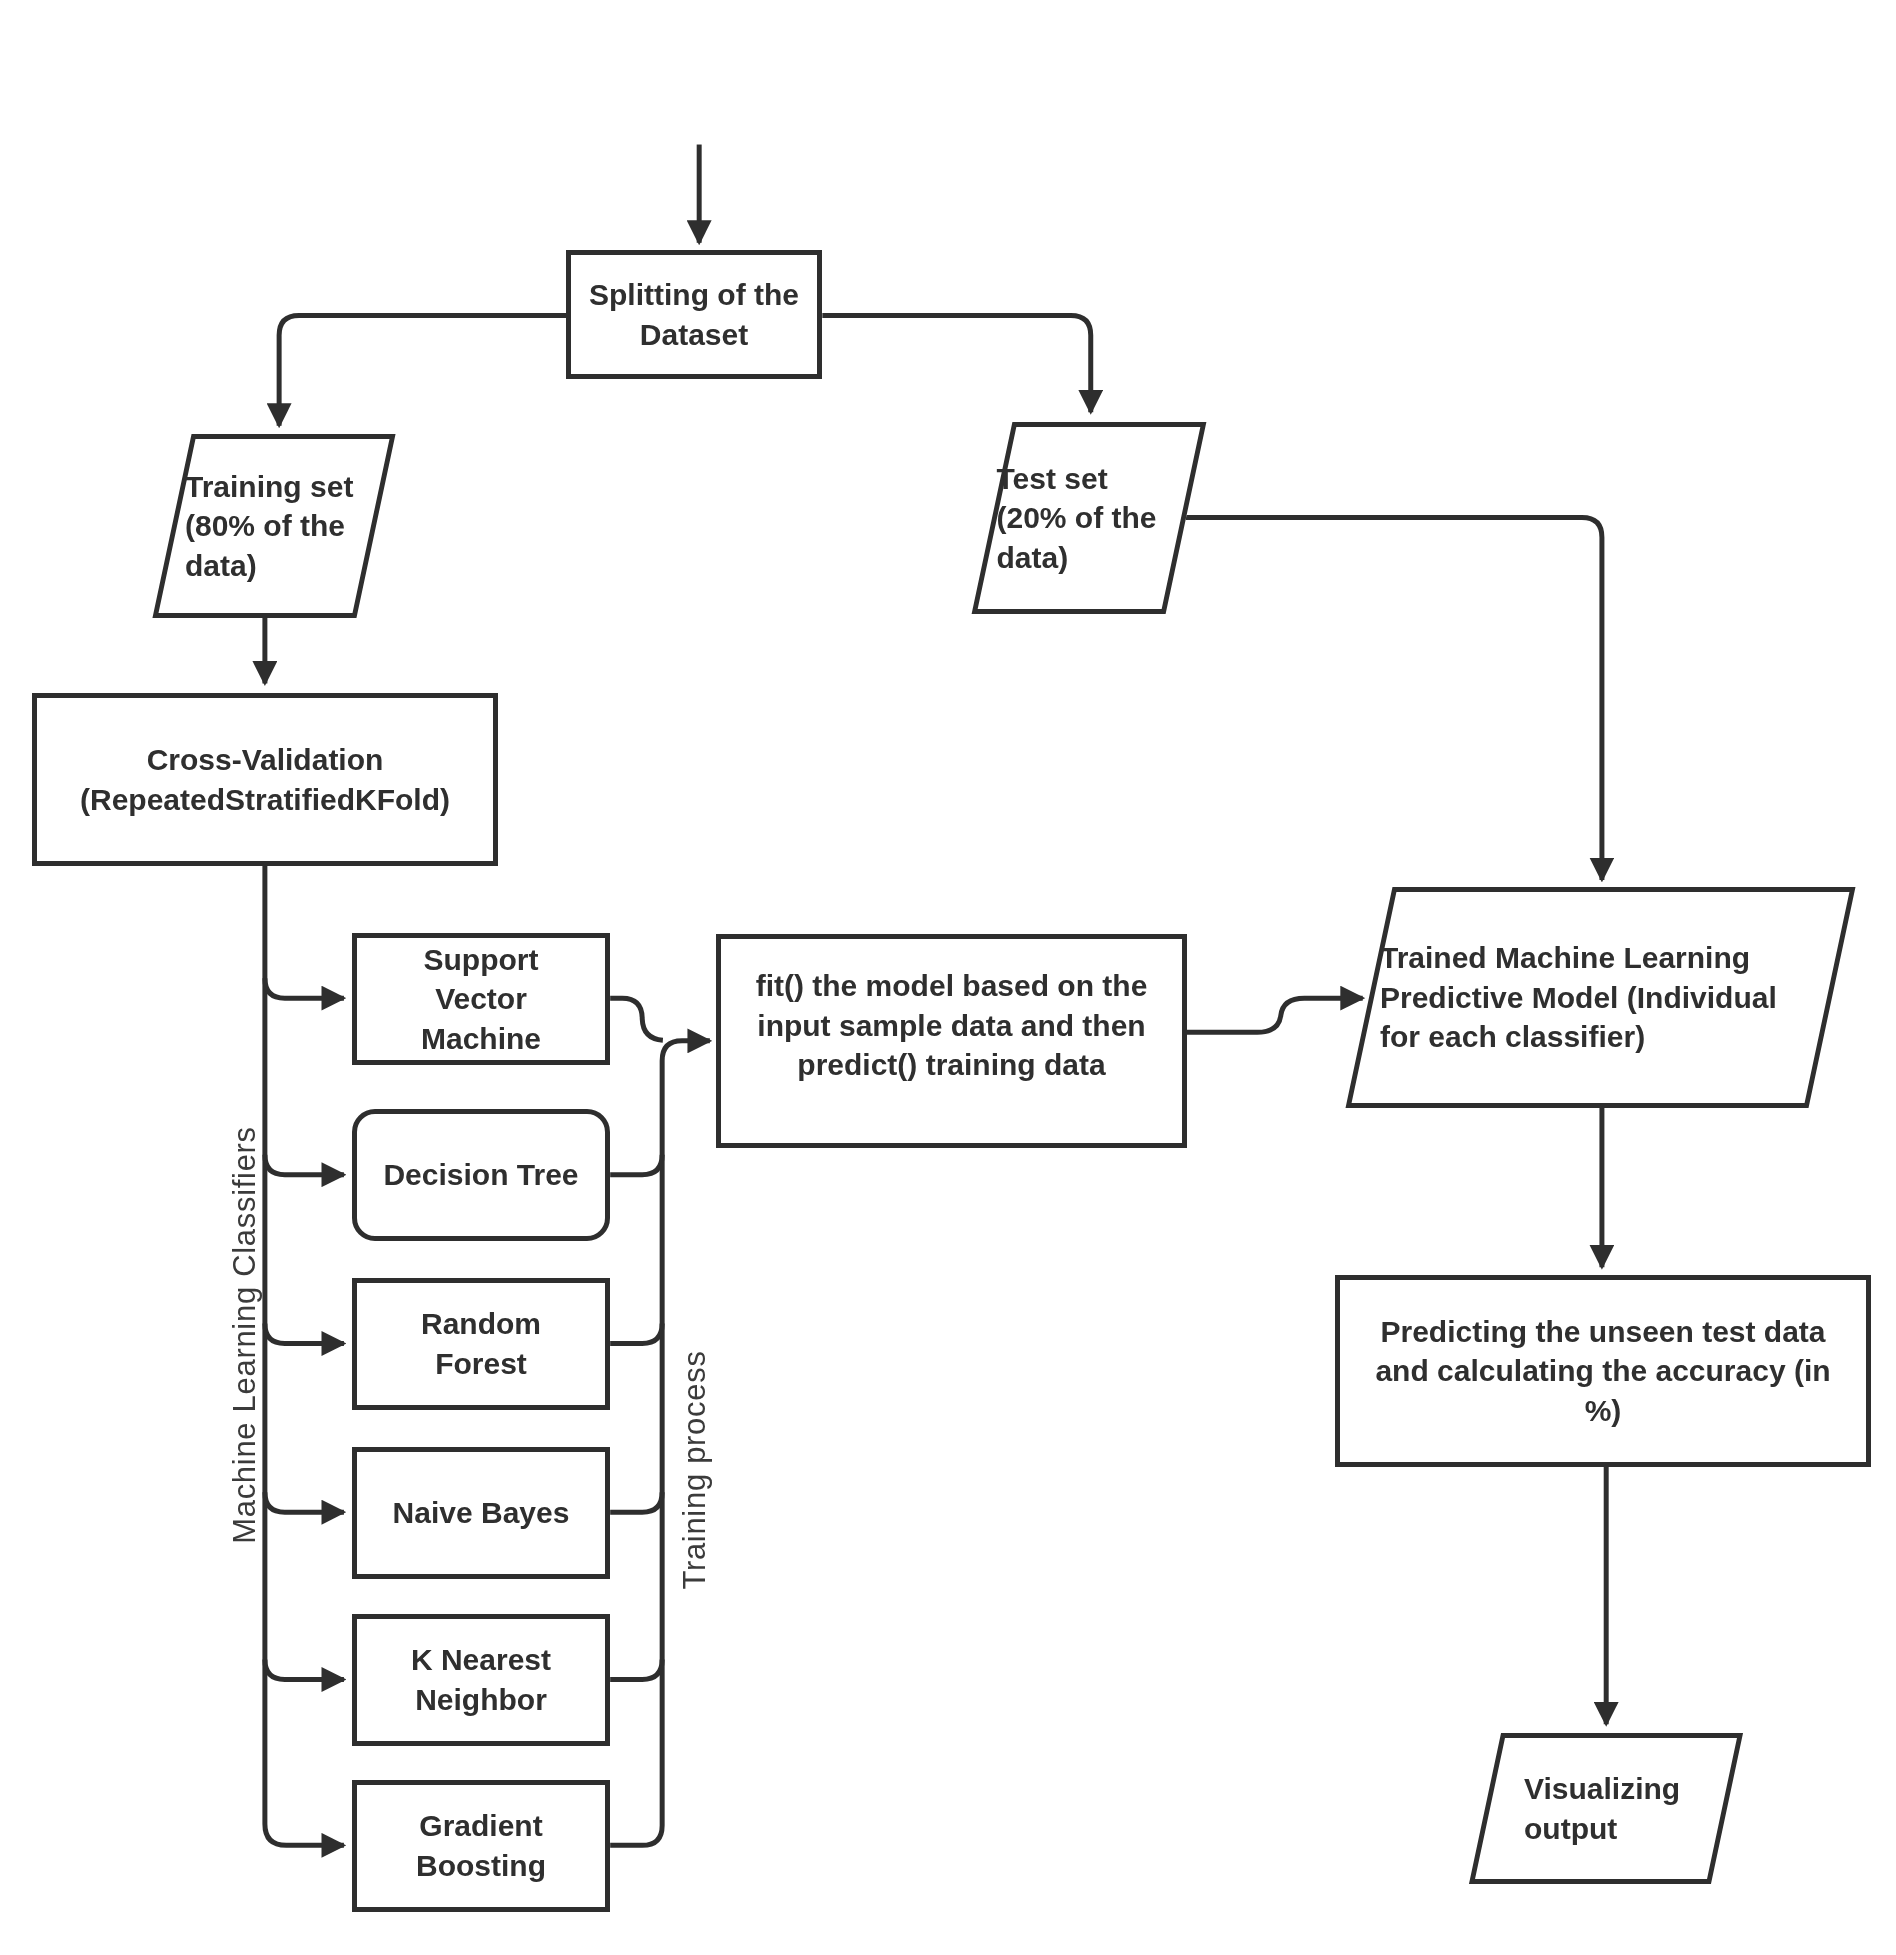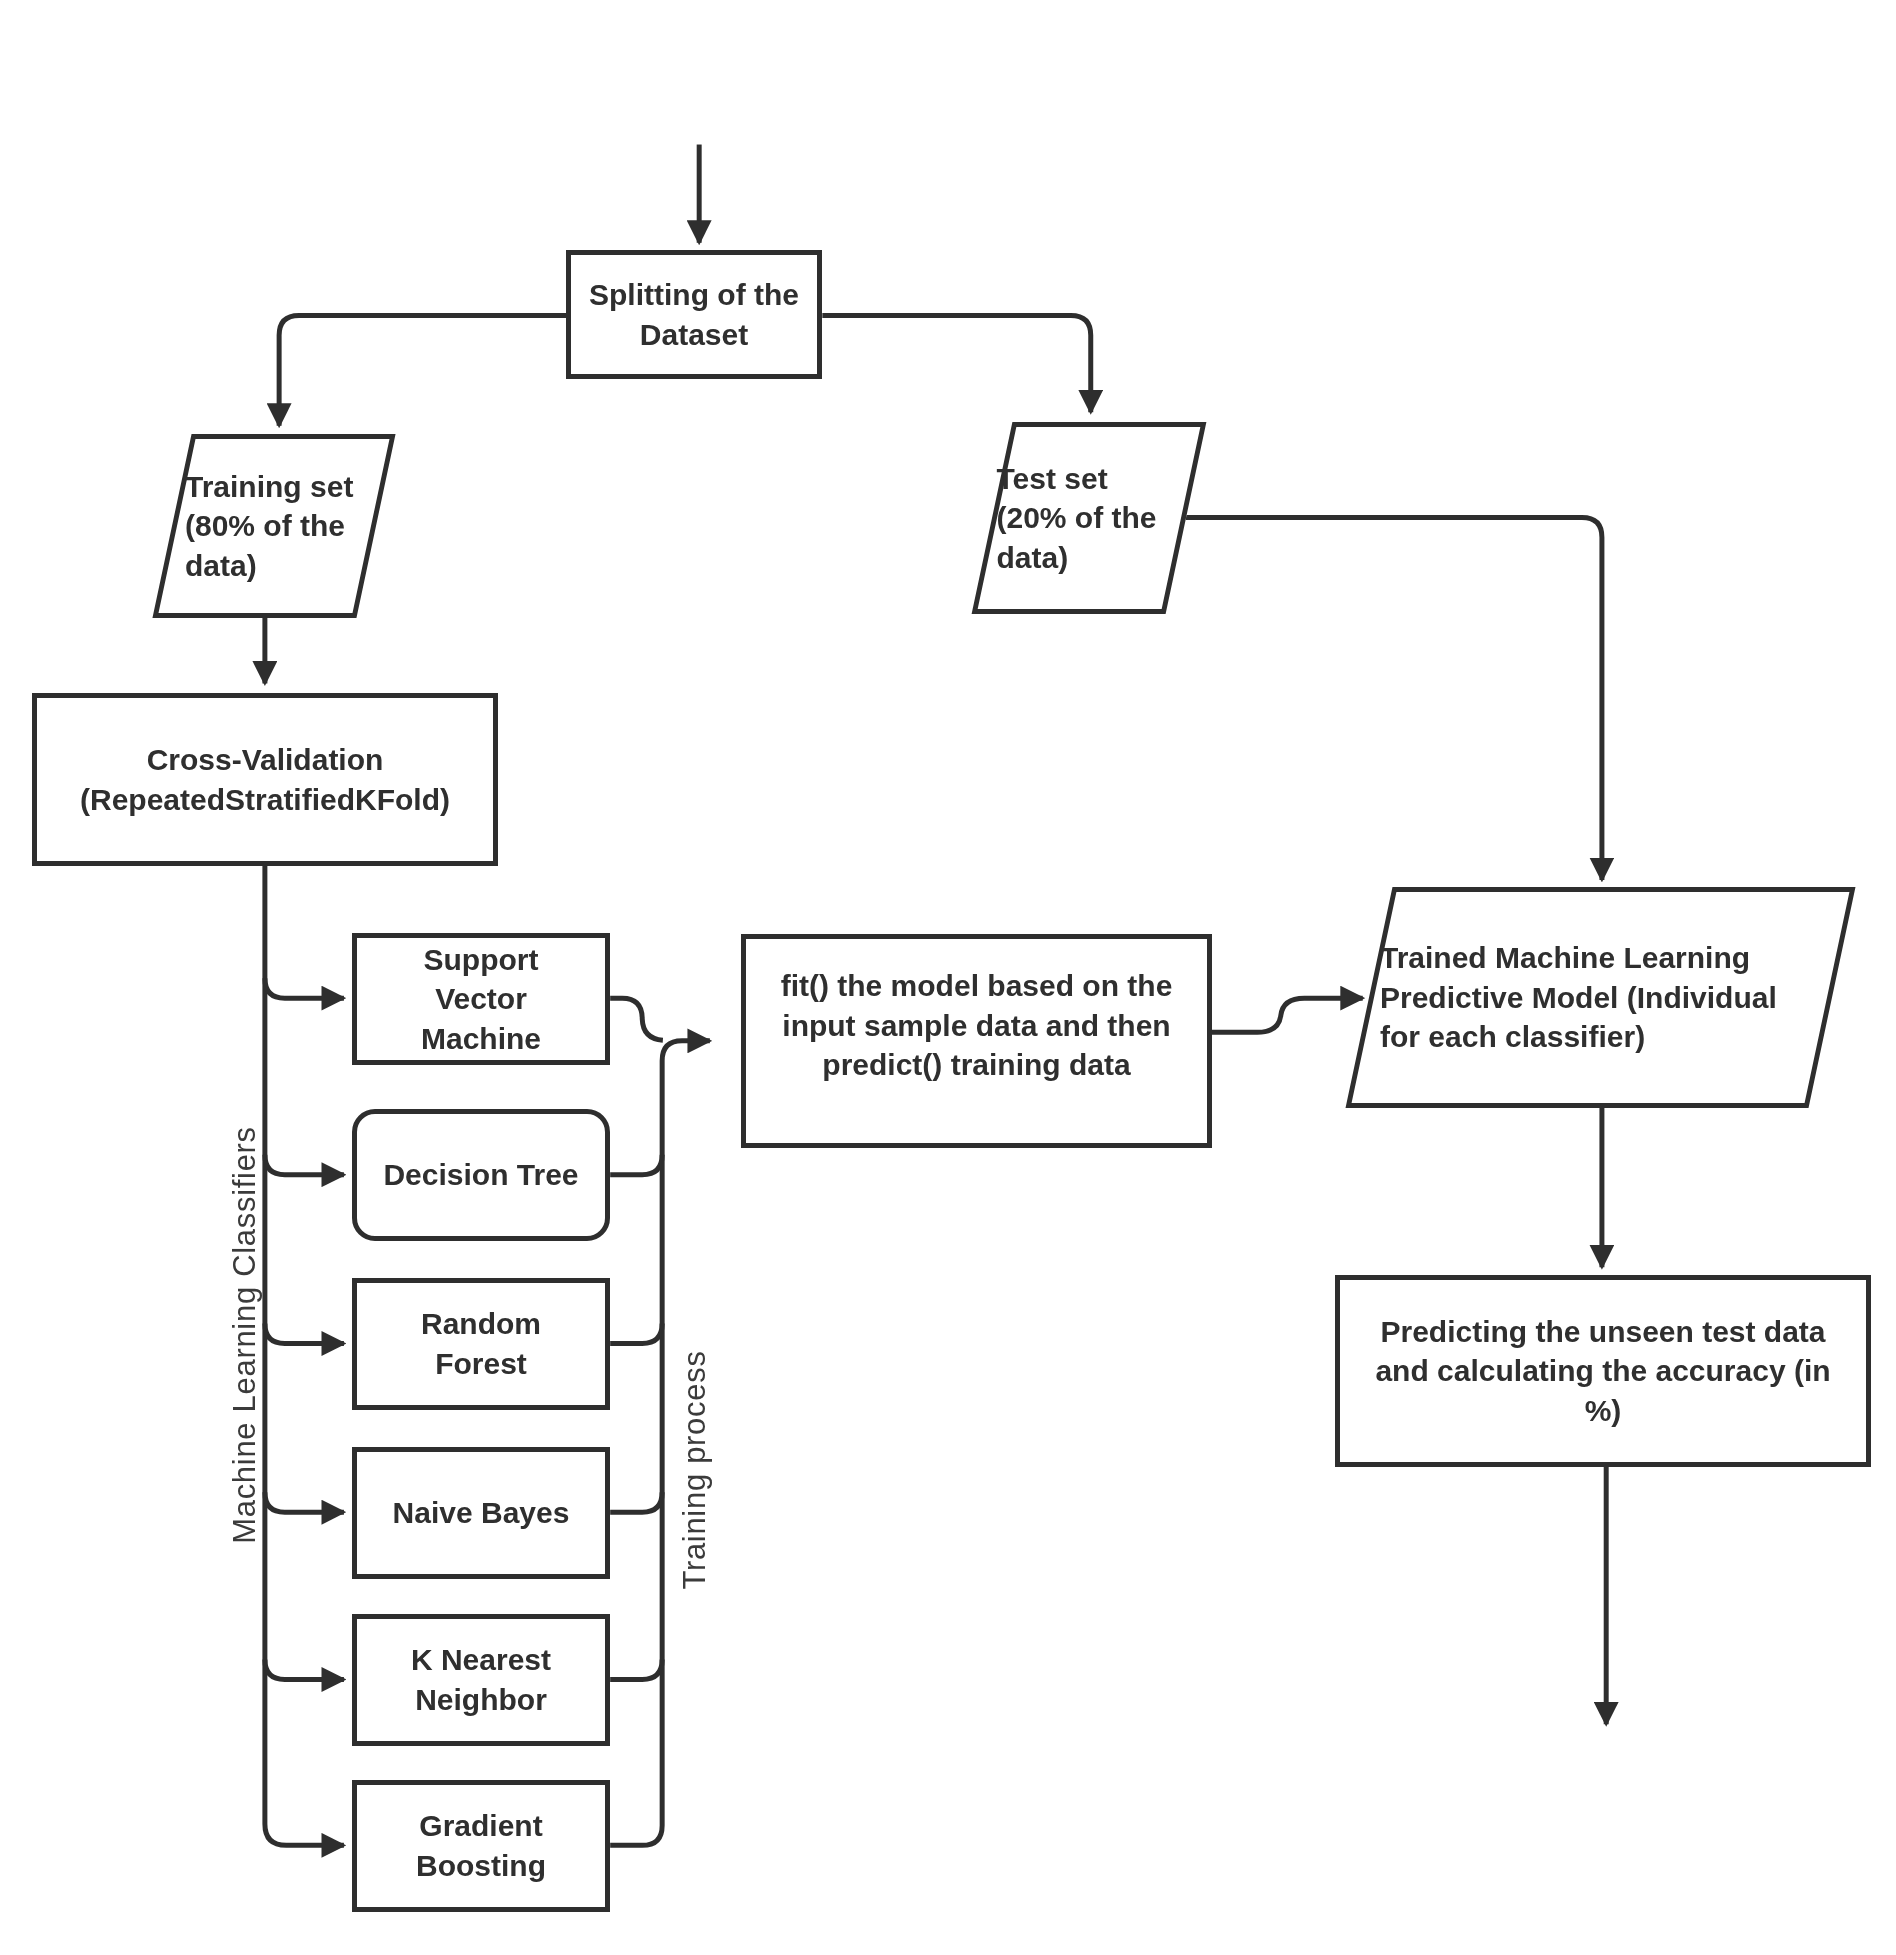--- a/index.html
+++ b/index.html
@@ -126,33 +126,37 @@
   <div class="node rect" style="left:352px;top:1447px;width:258px;height:132px;padding:0 20px;">
     <span>Naive Bayes</span>
   </div>
   <div class="node rect" style="left:352px;top:1614px;width:258px;height:132px;padding:0 20px;">
     <span>K Nearest Neighbor</span>
   </div>
   <div class="node rect" style="left:352px;top:1780px;width:258px;height:132px;padding:4px 20px;">
     <span>Gradient Boosting</span>
   </div>
 
-  <div class="node rect" style="left:716px;top:934px;width:471px;height:214px;padding:0 20px;align-items:flex-start;margin-left:25px;">
+  <div class="node rect" style="left:716px;top:934px;width:471px;height:214px;padding:0 20px;align-items:flex-start;">
     <span style="display:inline-block;margin-top:27px;max-width:427px;">fit() the model based on the input sample data and then predict() training data</span>
   </div>
 
   <div class="node para" style="left:1369px;top:887px;width:463px;height:221px;">
     <div class="pshape"></div>
     <div class="plabel" style="width:441px;">Trained Machine Learning Predictive Model (Individual for each classifier)</div>
   </div>
 
   <div class="node rect" style="left:1335px;top:1275px;width:536px;height:192px;padding:0 20px;">
     <span style="max-width:491px;display:inline-block;">Predicting the unseen test data and calculating the accuracy (in %)</span>
   </div>
 
+  <div class="node para" style="left:1485px;top:1733px;width:242px;height:151px;">
+    <div class="pshape"></div>
+    <div class="plabel" style="width:164px;">Visualizing output</div>
+  </div>
 
   <div class="rotlabel" style="left:245px;top:1335px;">
     <span>Machine Learning Classifiers</span>
   </div>
   <div class="rotlabel" style="left:695px;top:1470px;">
     <span>Training process</span>
   </div>
 
 </div>
 

